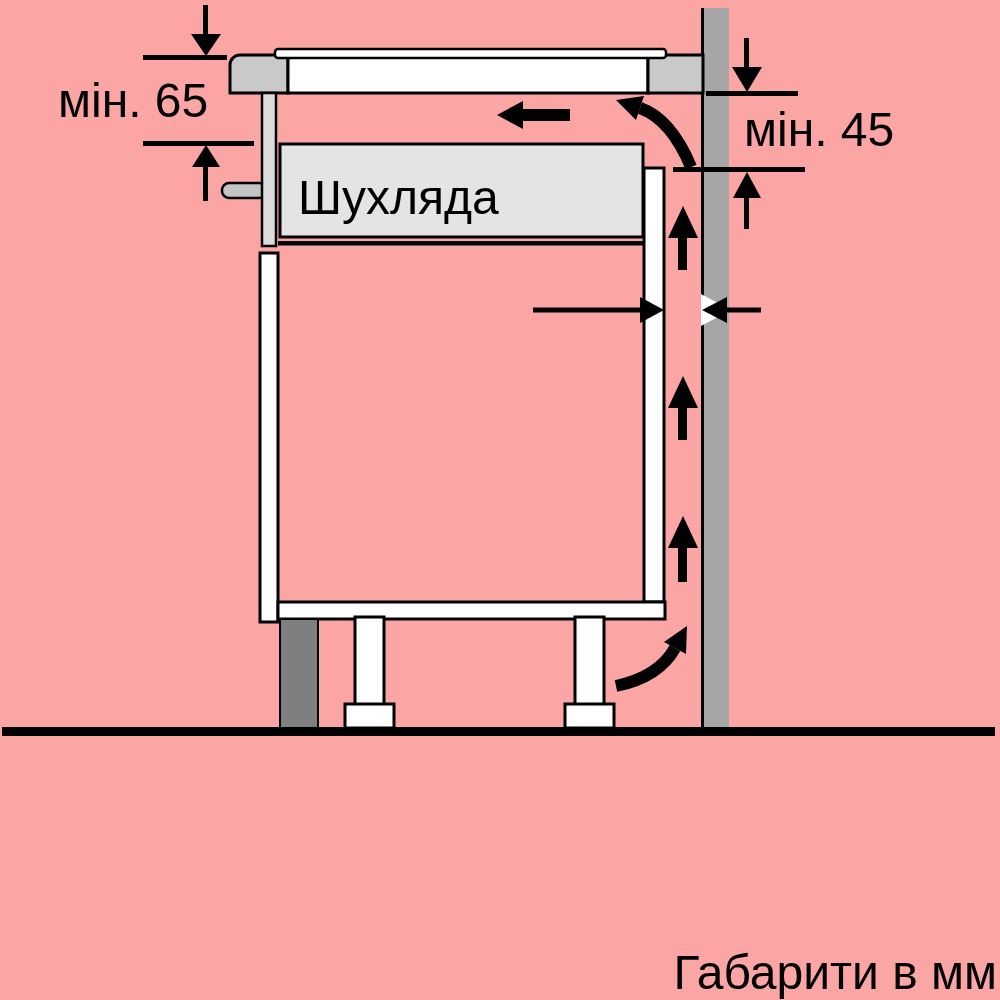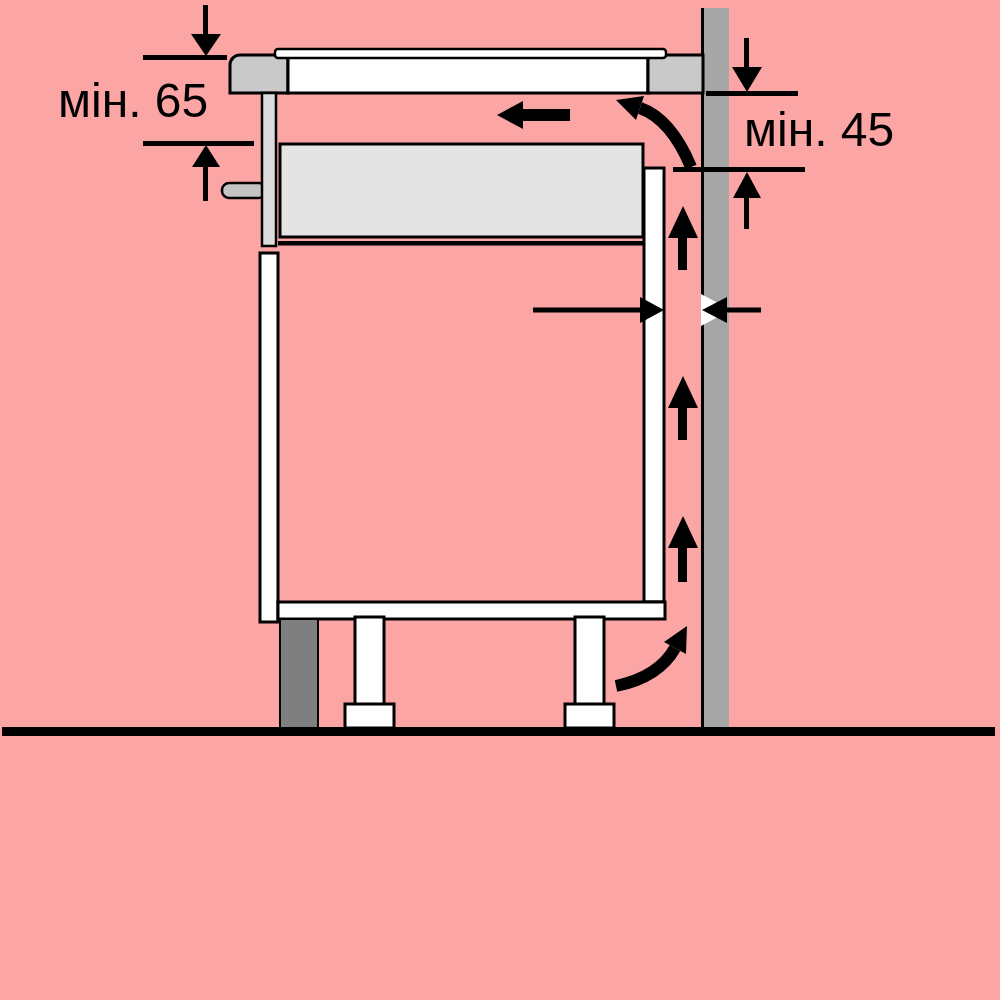--- a/index.html
+++ b/index.html
@@ -77,13 +77,15 @@
     <polygon points="497,115 523,101 523,129" class="blk"></polygon>
 
     <path d="M 691 167 Q 671 119 640 108" fill="none" stroke="#000" stroke-width="12"></path>
     <polygon points="616,100 644,96 636,120" class="blk"></polygon>
     <path d="M 616 686 Q 659 677 675 648" fill="none" stroke="#000" stroke-width="12"></path>
     <polygon points="687,626 686,654 664,642" class="blk"></polygon>
   </svg>
 
   <div class="lbl" style="left:58px;top:77px;">мін. 65</div>
   <div class="lbl" style="left:744px;top:106px;">мін. 45</div>
+  <div class="lbl" style="left:298px;top:174px;">Шухляда</div>
+  <div class="lbl" style="right:3px;top:949px;">Габарити в мм</div>
 </div>
 
 </body></html>

